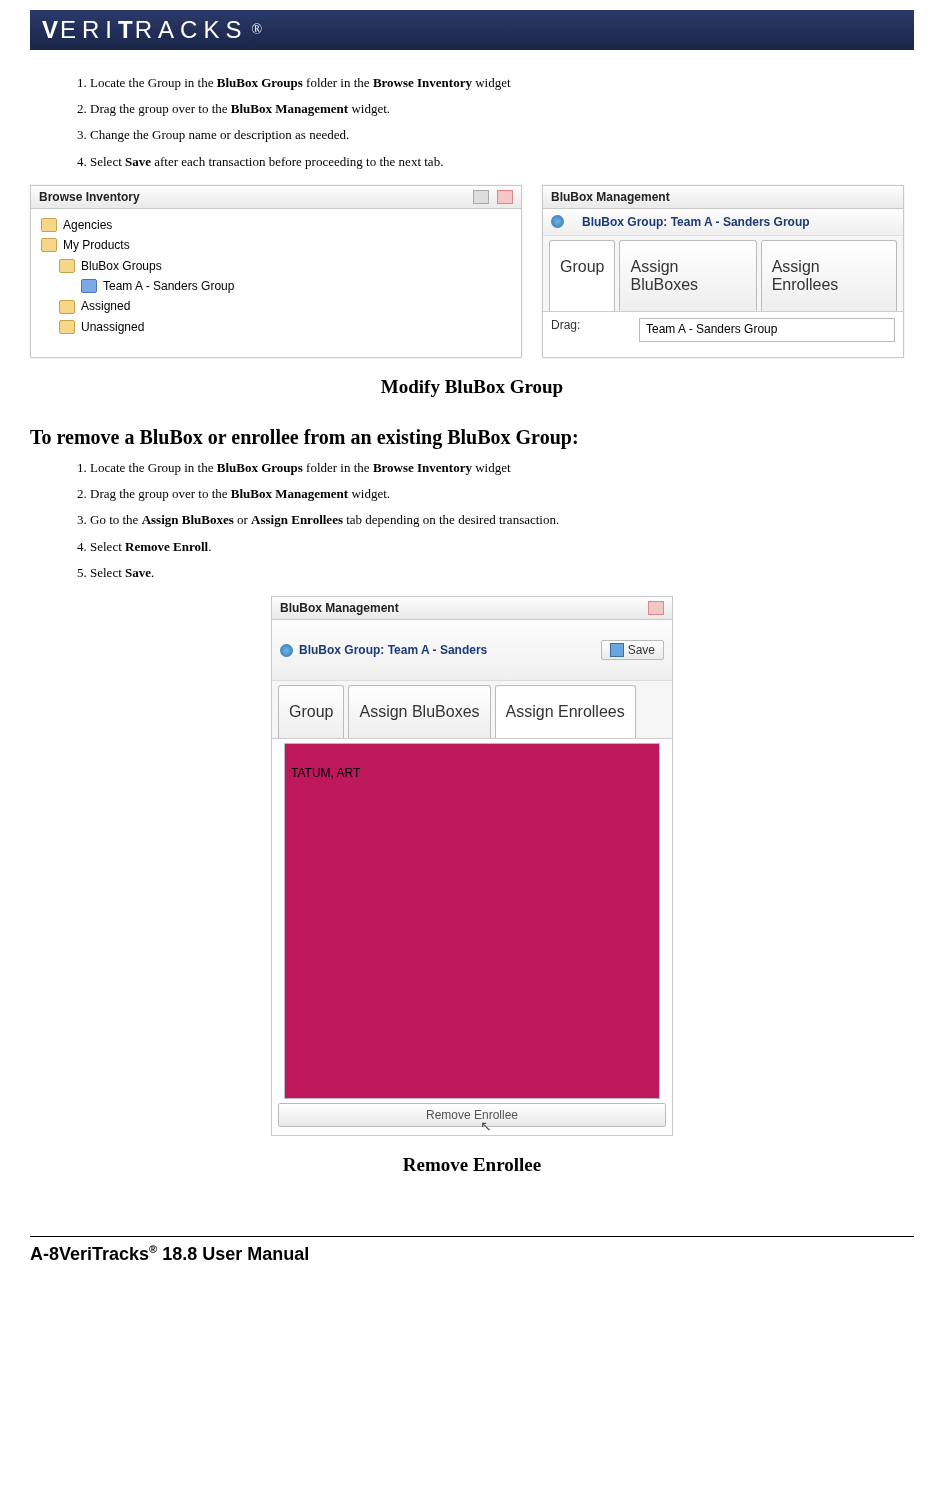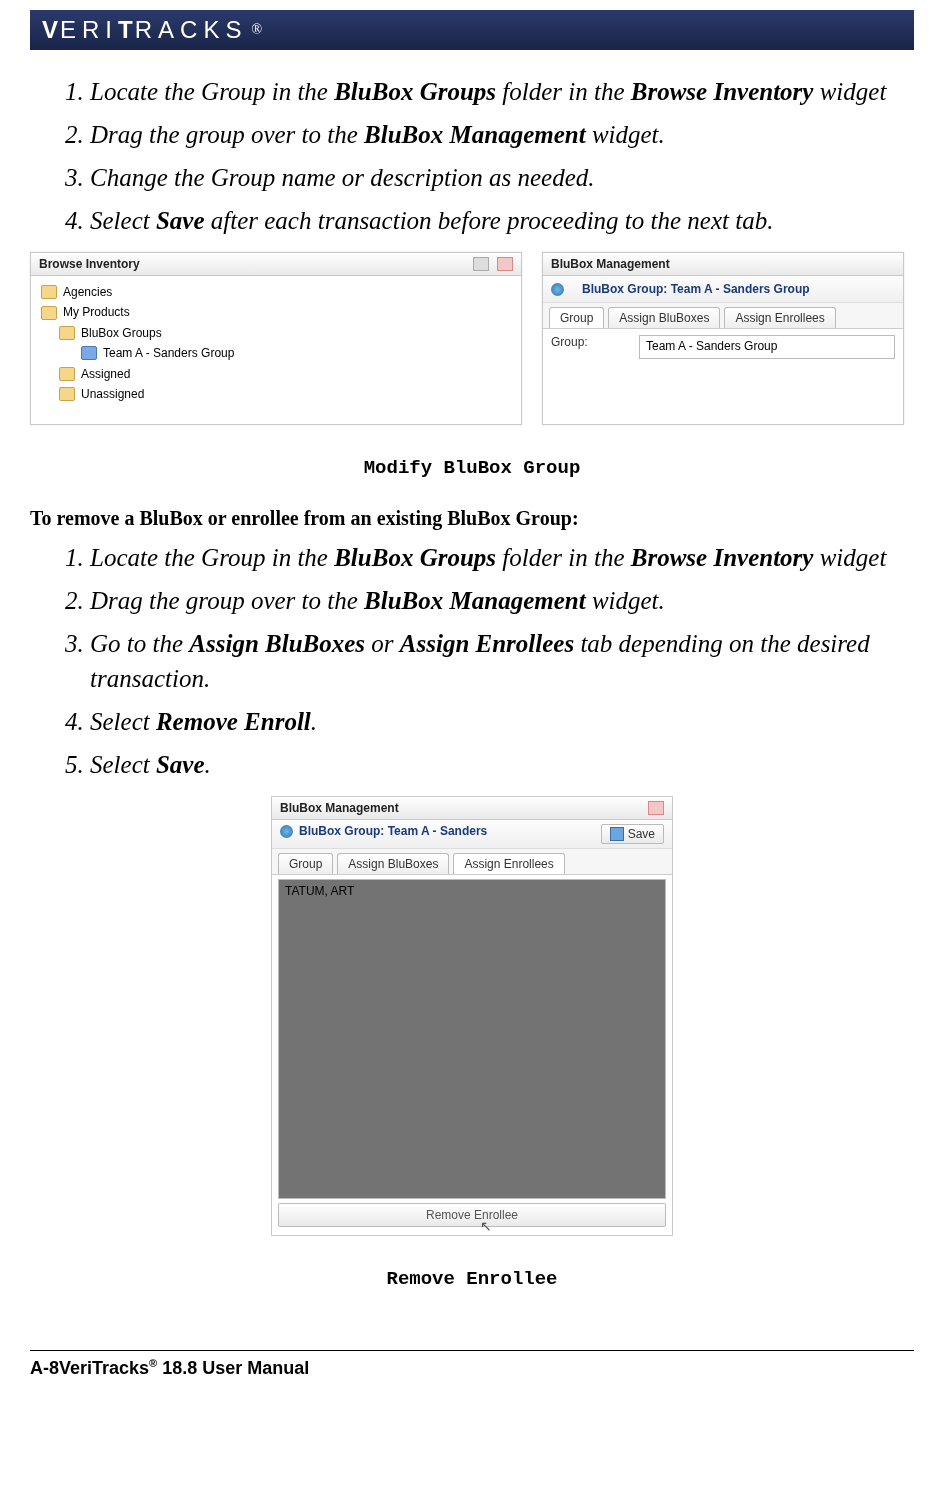--- a/index.html
+++ b/index.html
@@ -31,33 +31,31 @@
     font-weight: 300;
   }
   .brand-bar span.logo .v { font-weight: bold; letter-spacing: 2px; }
   .brand-bar span.reg { color: #fff; font-size: 14px; vertical-align: top; margin-left: 4px; }
   .section-head {
     font-weight: bold;
     font-size: 20px;
     margin: 10px 0 10px 0;
   }
   ol.steps {
-    font-size: 25px;
+    font-size: 13px;
     margin: 6px 0 14px 0;
     padding-left: 60px;
-    font-style: italic;
   }
   ol.steps li { margin: 8px 0; line-height: 1.4; }
   .b { font-weight: bold; }
   .caption {
     text-align: center;
     font-weight: bold;
     font-size: 19px;
-    margin: 32px 0 28px 0;
-    font-family: Liberation Mono, monospace;
+    margin: 18px 0 28px 0;
   }
   
   .shot-row {
     display: flex;
     gap: 20px;
     margin: 8px 0 4px 0;
   }
   .panel {
     background: #fff;
     border: 1px solid #c9c9c9;
@@ -91,21 +89,21 @@
   .ico.box { background:#7aa9e6; border:1px solid #4a78b5; border-radius:2px; }
   .ico.globe { background:radial-gradient(circle,#6fb8e8,#2d6da8); border-radius:50%; width:13px; height:13px; }
   .group-head {
     display:flex; align-items:center; gap:18px;
     padding: 6px 8px; font-weight:bold; color:#1a3a7a;
     background: linear-gradient(to bottom,#fdfdfd,#efefef);
     border-bottom:1px solid #ddd;
   }
   .tabs { display:flex; gap:4px; padding:4px 6px 0 6px; background:#f6f6f6; border-bottom:1px solid #ccc;}
   .tab {
-    padding:3px 10px; font-size:12px; border:1px solid #bbb; border-bottom:none;
+    padding:17px 10px; font-size:16px; border:1px solid #bbb; border-bottom:none;
     background:linear-gradient(to bottom,#fff,#eee); border-radius:3px 3px 0 0;
     color:#333;
   }
   .tab.active { background:#fff; font-weight:normal; }
   .form-row { display:flex; align-items:flex-start; padding:6px 8px; gap:8px;}
   .form-row label { width:80px; color:#333; }
   .form-row .field {
     flex:1; border:1px solid #bbb; padding:3px 6px; background:#fff; min-height:16px;
   }
   .form-row .field.tall { height:52px; }
@@ -113,30 +111,30 @@
   .shot2-wrap { display:flex; justify-content:center; margin: 8px 0; }
   .panel2 {
     width: 400px;
     border:1px solid #c9c9c9;
     font-family: Verdana, Arial, sans-serif;
     font-size:12px;
     background:#fff;
   }
   .panel2 .panel-title { font-weight:bold; }
   .panel2 .sub {
-    display:flex; align-items:flex-start; justify-content:space-between;
-    padding:4px 8px; background:linear-gradient(to bottom,#fdfdfd,#efefef);
+    display:flex; align-items:center; justify-content:space-between;
+    padding:20px 8px; background:linear-gradient(to bottom,#fdfdfd,#efefef);
     border-bottom:1px solid #ddd;
   }
   .panel2 .sub-left { display:flex; align-items:center; gap:6px; font-weight:bold; color:#1a3a7a;}
   .save-btn { display:flex; align-items:center; gap:4px; font-size:12px; color:#333;
     border:1px solid #bbb; padding:2px 8px; background:linear-gradient(to bottom,#fff,#eaeaea); border-radius:2px;}
   .disk { width:12px; height:12px; background:#6aa7e0; border:1px solid #3b6fa3; display:inline-block;}
   .listing {
-    border:1px solid #bbb; margin:4px 6px; height:310px; padding:4px 6px; background:#737373;
+    border:1px solid #bbb; margin:4px 12px; height:310px; padding:22px 6px; background:#be185d;
     position:relative;
   }
   .remove-btn {
     margin:4px 6px 8px 6px; text-align:center;
     border:1px solid #bbb; padding:4px 0;
     background:linear-gradient(to bottom,#fff,#e9e9e9);
     border-radius:2px; color:#555; position:relative;
   }
   .cursor {
     position:absolute; left:50%; top:14px; transform:translateX(8px);
@@ -214,21 +212,21 @@
       <div class="group-head">
         <span class="ico globe"></span>
         <span>BluBox Group:  Team A - Sanders Group</span>
       </div>
       <div class="tabs">
         <div class="tab active">Group</div>
         <div class="tab">Assign BluBoxes</div>
         <div class="tab">Assign Enrollees</div>
       </div>
       <div class="form-row">
-        <label>Group:</label>
+        <label>Drag:</label>
         <div class="field">Team A - Sanders Group</div>
       </div>
     </div>
   </div>
 
   <div class="caption">Modify BluBox Group</div>
 
   <div class="section-head">To remove a BluBox or enrollee from an existing BluBox Group:</div>
   <ol class="steps">
     <li><span>Locate the Group in the </span><span class="b">BluBox Groups</span><span> folder in the </span><span class="b">Browse Inventory</span><span> widget</span></li>

